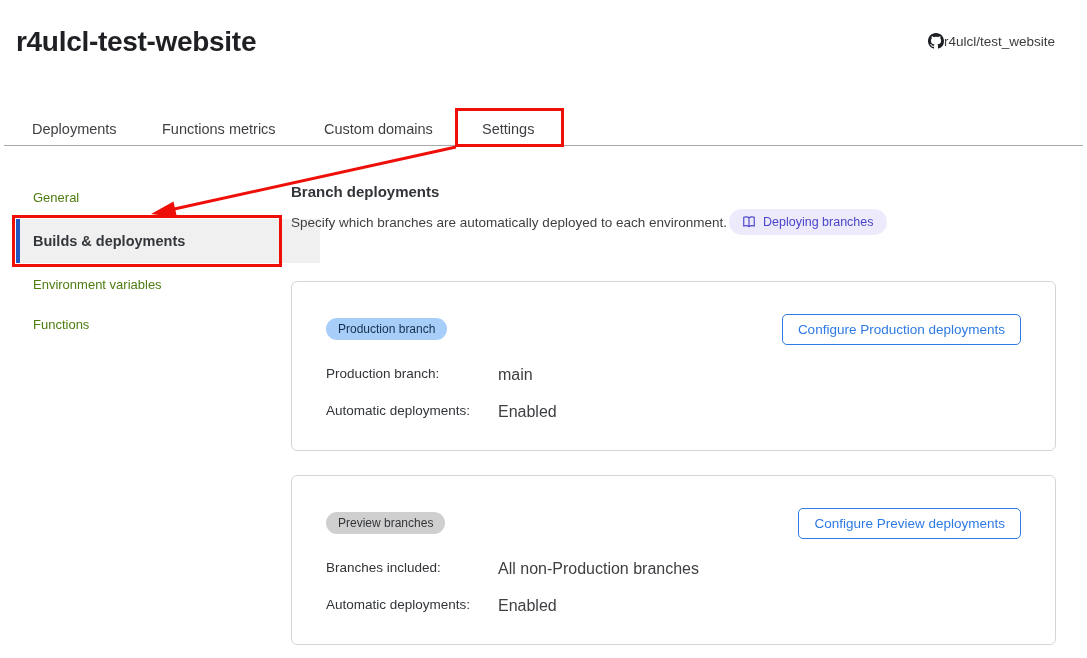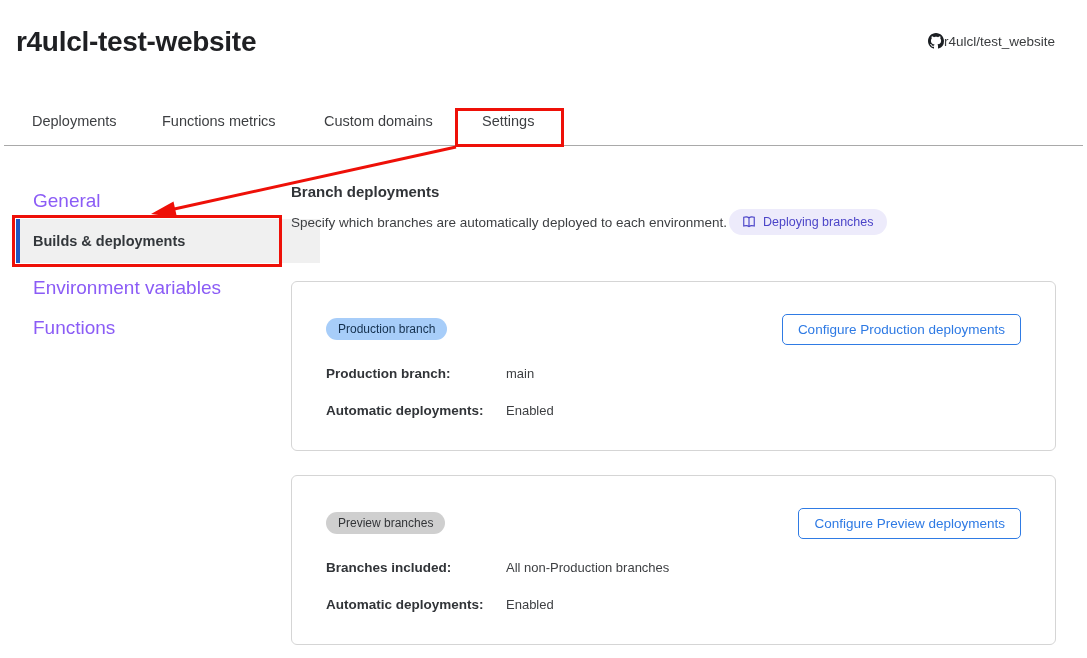--- a/index.html
+++ b/index.html
@@ -6,29 +6,29 @@
   html,body { background:#ffffff; }
   body { font-family:"Liberation Sans", sans-serif; }
   .page { position:relative; width:1087px; height:658px; background:#fff; overflow:hidden; }
 
   
   .page-title { position:absolute; left:16px; top:26px; font-size:28px; font-weight:700; color:#1f2023; letter-spacing:-0.3px; }
   .repo-link { position:absolute; top:33px; right:32px; display:flex; align-items:center; gap:0; font-size:13.5px; color:#3a3c3e; text-decoration:none; cursor:pointer; }
   .repo-link svg { display:block; }
 
   
-  .tab { position:absolute; top:113px; font-size:14.5px; color:#3d3f42; cursor:pointer; white-space:nowrap; }
+  .tab { position:absolute; top:121px; font-size:14.5px; color:#3d3f42; cursor:pointer; white-space:nowrap; }
   .tab-deployments { left:32px; }
   .tab-functions  { left:162px; }
   .tab-domains    { left:324px; }
   .tab-settings   { left:482px; }
   .tabs-divider { position:absolute; left:4px; right:4px; top:145px; height:1px; background:#a9a9a9; }
 
   
-  .side-item { position:absolute; left:33px; font-size:19px; color:#8b5cf6; cursor:pointer; white-space:nowrap; }
+  .side-item { position:absolute; left:33px; font-size:13px; color:#4d7c0f; cursor:pointer; white-space:nowrap; }
   .side-general   { top:190px; }
   .side-env       { top:277px; }
   .side-functions { top:317px; }
   .side-active { position:absolute; left:16px; top:219px; width:304px; height:44px;
                  background:#f0f0f0; border-left:4px solid #2056c0; display:flex; align-items:center;
                  padding-left:13px; font-size:14.5px; font-weight:700; color:#33373b; cursor:pointer; }
 
   
   .main-heading { position:absolute; left:291px; top:183px; font-size:15px; font-weight:700; color:#313438; }
   .desc-row { position:absolute; left:291px; top:209px; display:flex; align-items:center; gap:2px; }
@@ -44,22 +44,22 @@
 
   .env-badge { position:absolute; left:34px; top:36px; height:22px; line-height:22px; padding:0 12px;
                border-radius:11px; font-size:12px; white-space:nowrap; }
   .badge-blue { background:#a7cdf9; color:#14304e; }
   .badge-gray { background:#cfcfcf; color:#333538; }
 
   .config-btn { position:absolute; right:34px; top:32px; height:31px; padding:0 15px;
                 background:#fff; border:1px solid #2f7be4; border-radius:5px;
                 color:#2e7ae4; font-size:13.5px; font-family:inherit; cursor:pointer; white-space:nowrap; }
 
-  .row-label { position:absolute; left:34px; font-size:13.5px; font-weight:700; color:#313438; white-space:nowrap; }
-  .row-value { position:absolute; left:214px; font-size:13px; color:#3d3f42; white-space:nowrap; }
+  .row-label { position:absolute; left:34px; font-size:13.5px; font-weight:400; color:#313438; white-space:nowrap; }
+  .row-value { position:absolute; left:206px; font-size:16px; color:#3d3f42; white-space:nowrap; }
   .row1 { top:84px; } .row2 { top:121px; }
 
   
   .anno-box { position:absolute; border:3px solid #ee1008; background:transparent; pointer-events:none; }
   .anno-settings { left:455px; top:108px; width:109px; height:39px; }
   .anno-sidebar  { left:12px;  top:215px; width:270px; height:52px; }
   .anno-arrow { position:absolute; left:0; top:0; pointer-events:none; }
 </style>
 </head>
 <body>

